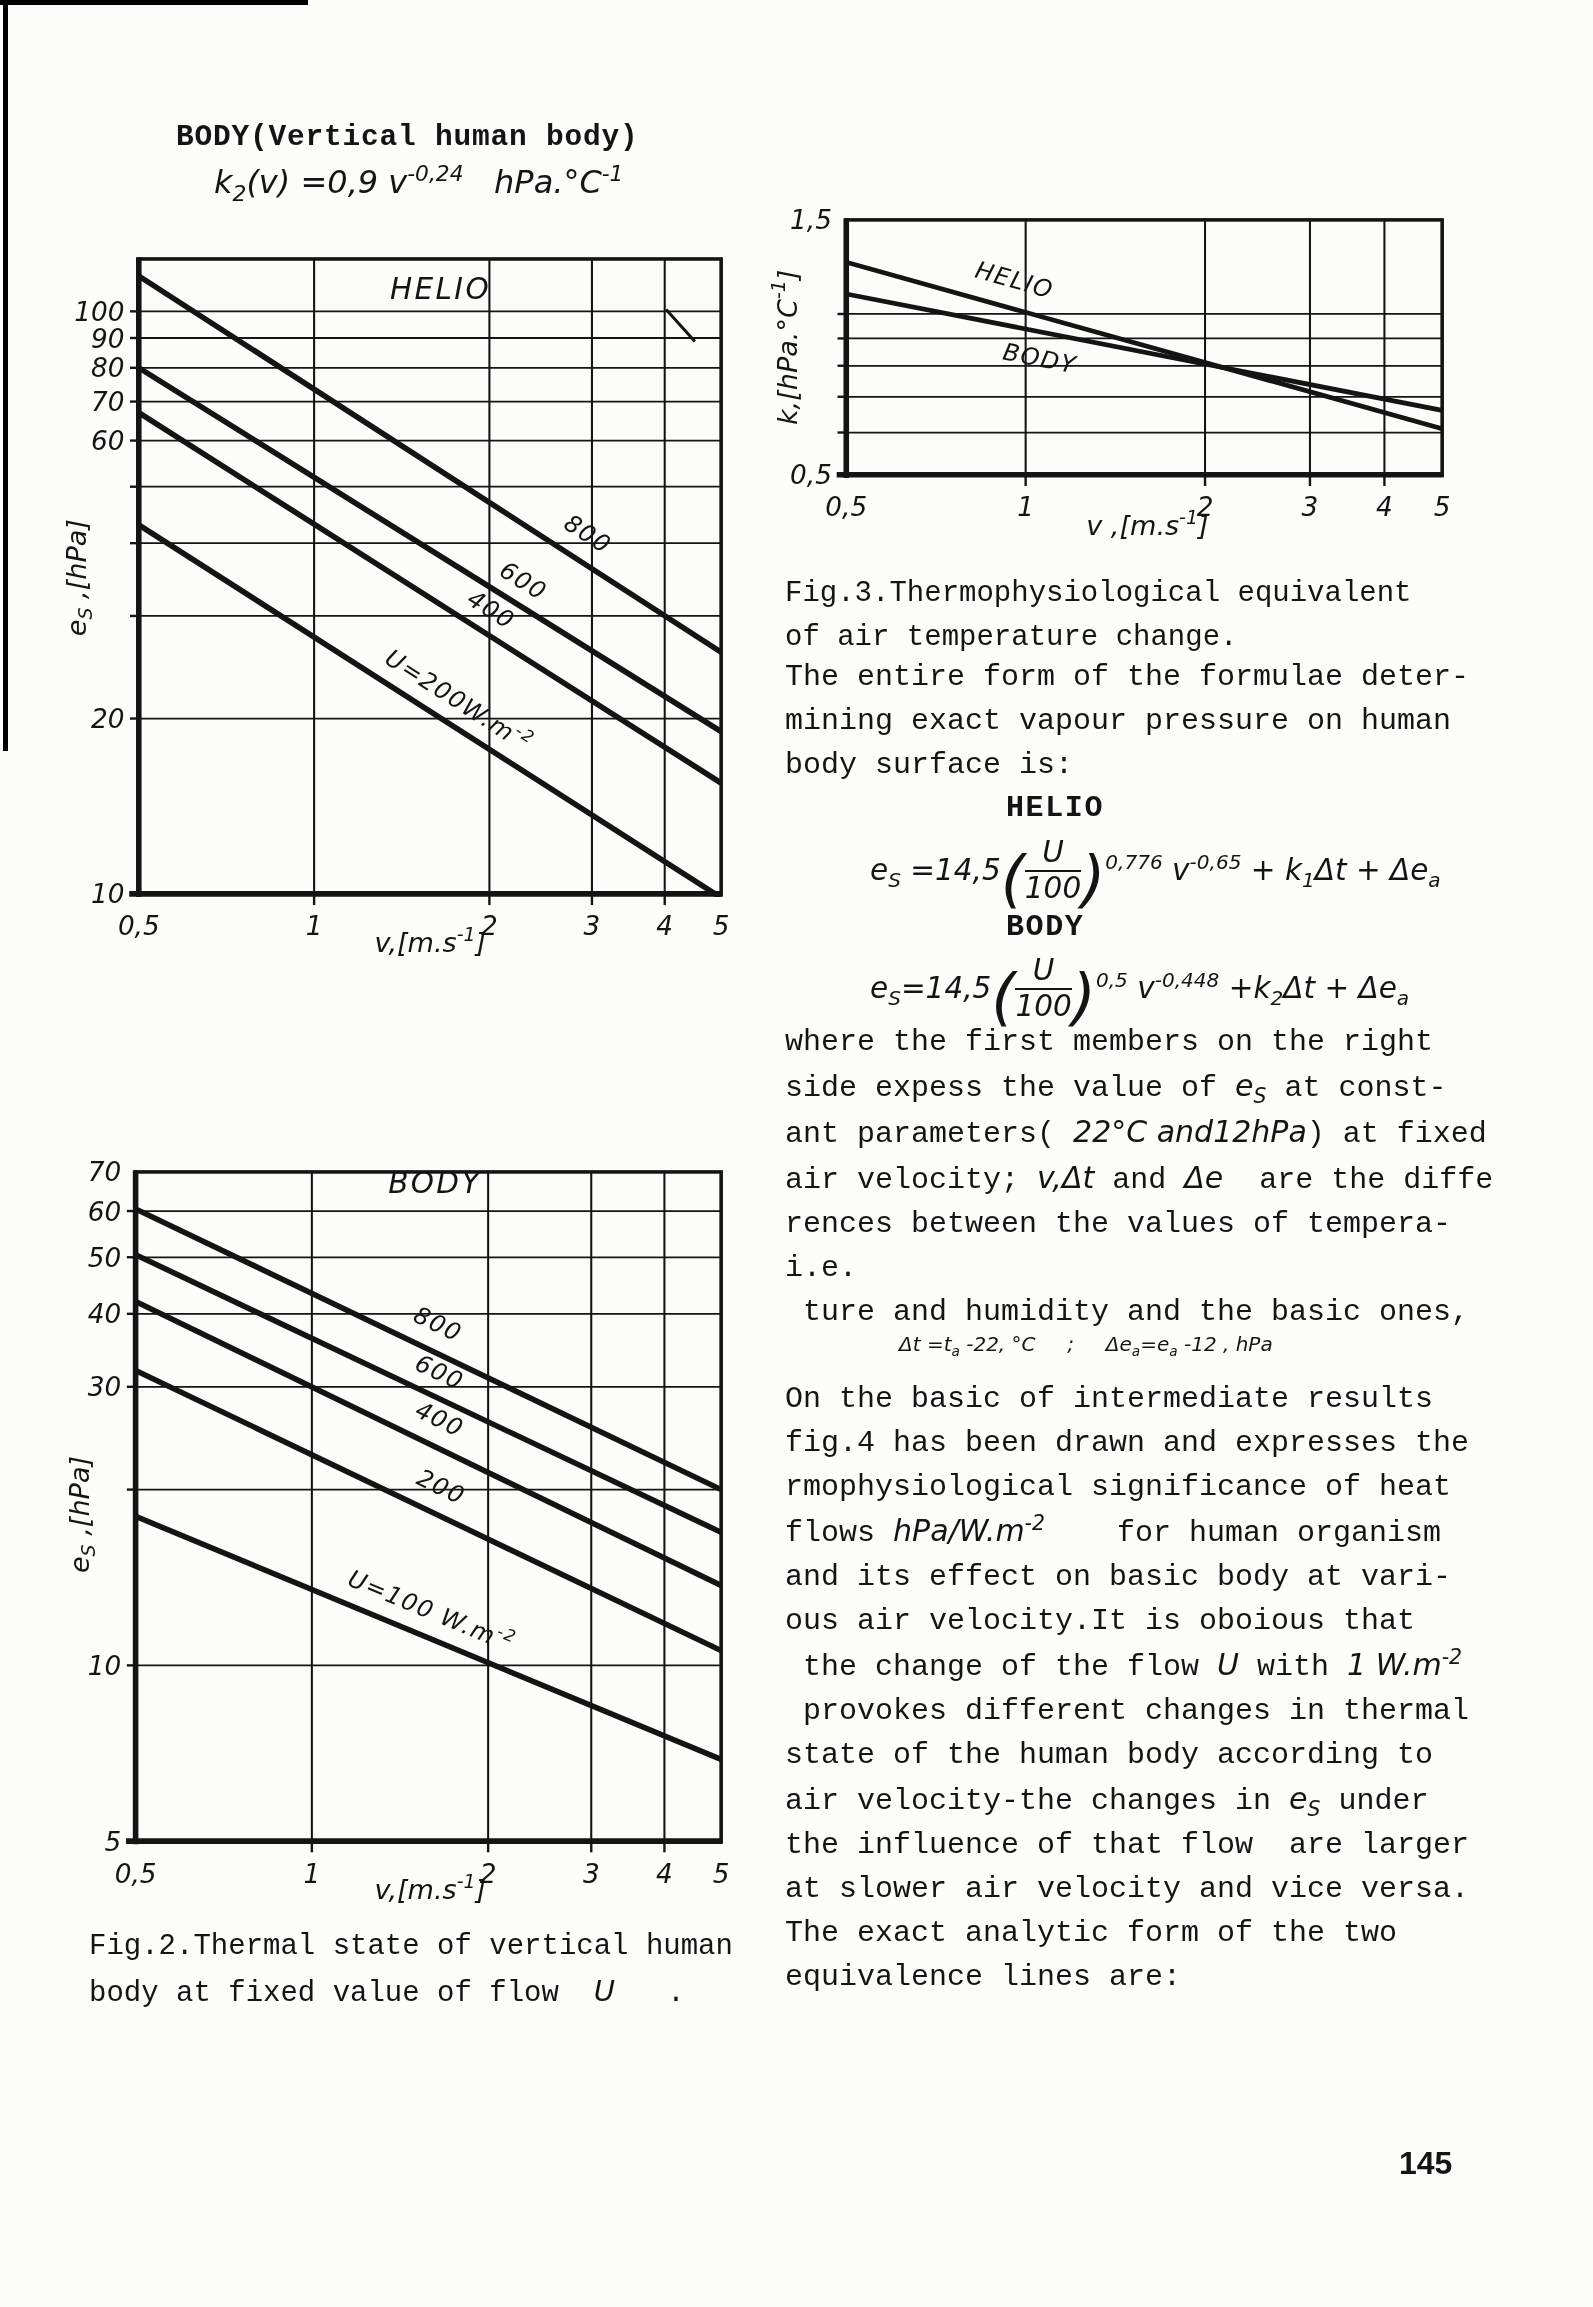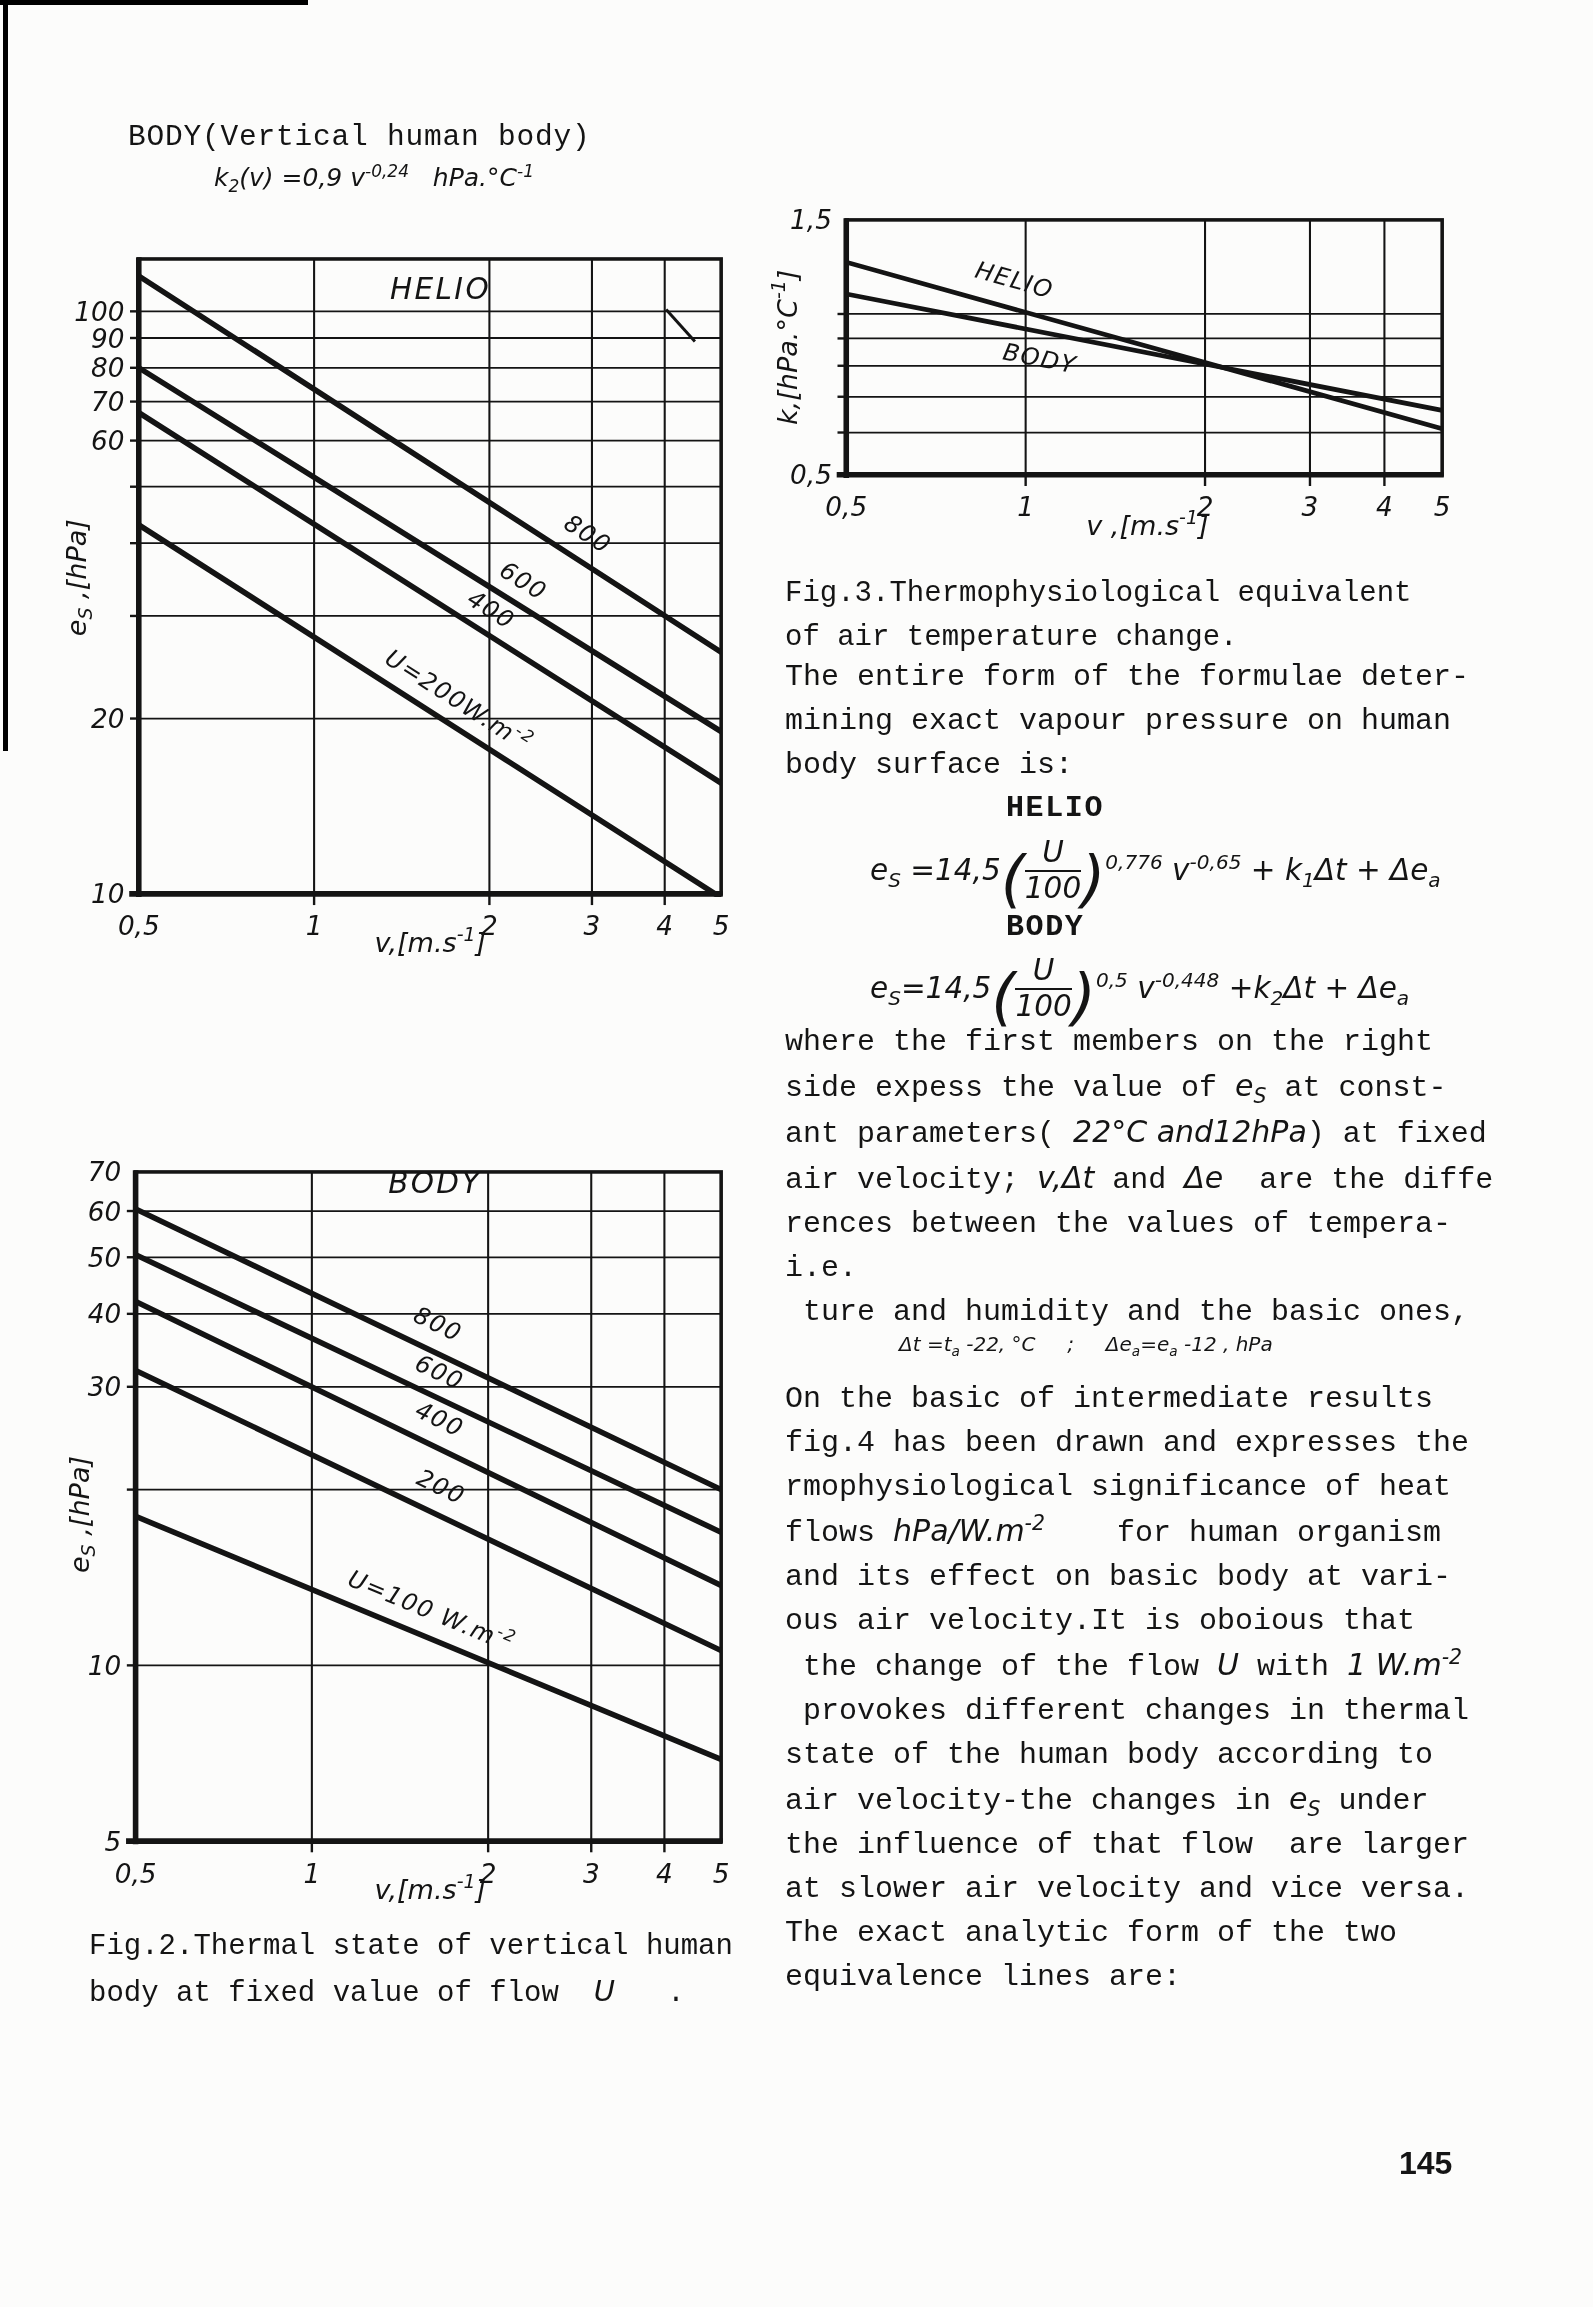--- a/index.html
+++ b/index.html
@@ -3,21 +3,21 @@
 <meta charset="utf-8">
 <style>
   html,body{margin:0;padding:0;background:#e8e8e8;}
   .page{position:relative;width:1594px;height:2307px;background:#fcfcfb;overflow:hidden;
         font-family:"Liberation Mono","DejaVu Sans Mono",monospace;color:#141414;}
   .abs{position:absolute;}
   .mono{font-family:"Liberation Mono","DejaVu Sans Mono",monospace;white-space:pre;}
   .tline{white-space:pre;}
   .rcol .tline{font-size:30px;line-height:44px;}
   .cap .tline{font-size:29px;line-height:44px;}
-  .heading{font-size:29.5px;font-weight:normal;letter-spacing:0.8px;white-space:pre;}
+  .heading{font-size:29.5px;font-weight:bold;letter-spacing:0.8px;white-space:pre;margin-left:48px;}
   .math{font-family:"DejaVu Sans",sans-serif;font-style:italic;white-space:pre;}
   .math sub,.tline sub{font-size:0.68em;font-style:italic;font-family:"DejaVu Sans",sans-serif;
     vertical-align:-0.35em;line-height:0;}
   .math sup,.tline sup{font-size:0.68em;font-style:italic;font-family:"DejaVu Sans",sans-serif;
     vertical-align:0.55em;line-height:0;}
   .tline .im{font-style:italic;font-family:"DejaVu Sans",sans-serif;}
   .frac{display:inline-block;text-align:center;vertical-align:-0.62em;line-height:1.05;}
   .frac .num{display:block;border-bottom:2.4px solid #141414;padding:0 6.4px 1.6px;}
   .frac .den{display:block;padding-top:1.6px;}
   .paren{font-size:2.1em;font-weight:100;vertical-align:-0.32em;line-height:0;}
@@ -30,21 +30,21 @@
 </head>
 <body>
 
 <div class="page">
 
   <div class="abs edge" style="left:3.2px;top:0;width:4.8px;height:751px;"></div>
   <div class="abs edge" style="left:0;top:0;width:308px;height:4.8px;"></div>
   <div class="abs" style="left:679px;top:304px;width:3.2px;height:43px;background:#141414;transform:rotate(-42deg);"></div>
 
   <div class="abs heading" style="left:128px;top:120px;">BODY(Vertical human body)</div>
-  <div class="abs math formula" style="left:214px;top:163px;font-size:25px;text-align:center;">k<sub>2</sub>(v) =0,9 v<sup>-0,24</sup>   hPa.°C<sup>-1</sup></div>
+  <div class="abs math formula" style="left:214px;top:163px;font-size:32px;text-align:center;">k<sub>2</sub>(v) =0,9 v<sup>-0,24</sup>   hPa.°C<sup>-1</sup></div>
 
   <div class="abs" style="left: 40px; top: 231px;"><svg width="717" height="757" viewBox="0 0 900 950">
         <defs>
           <clipPath id="fig1-clip">
             <rect x="124" y="31" width="731" height="805"></rect>
           </clipPath>
         </defs>
         <line x1="124" y1="611.8699134208682" x2="855" y2="611.8699134208682" stroke="#141414" stroke-width="2.2"></line>
         <line x1="124" y1="483.1020674915746" x2="855" y2="483.1020674915746" stroke="#141414" stroke-width="2.2"></line>
         <line x1="124" y1="391.7398268417363" x2="855" y2="391.7398268417363" stroke="#141414" stroke-width="2.2"></line>

